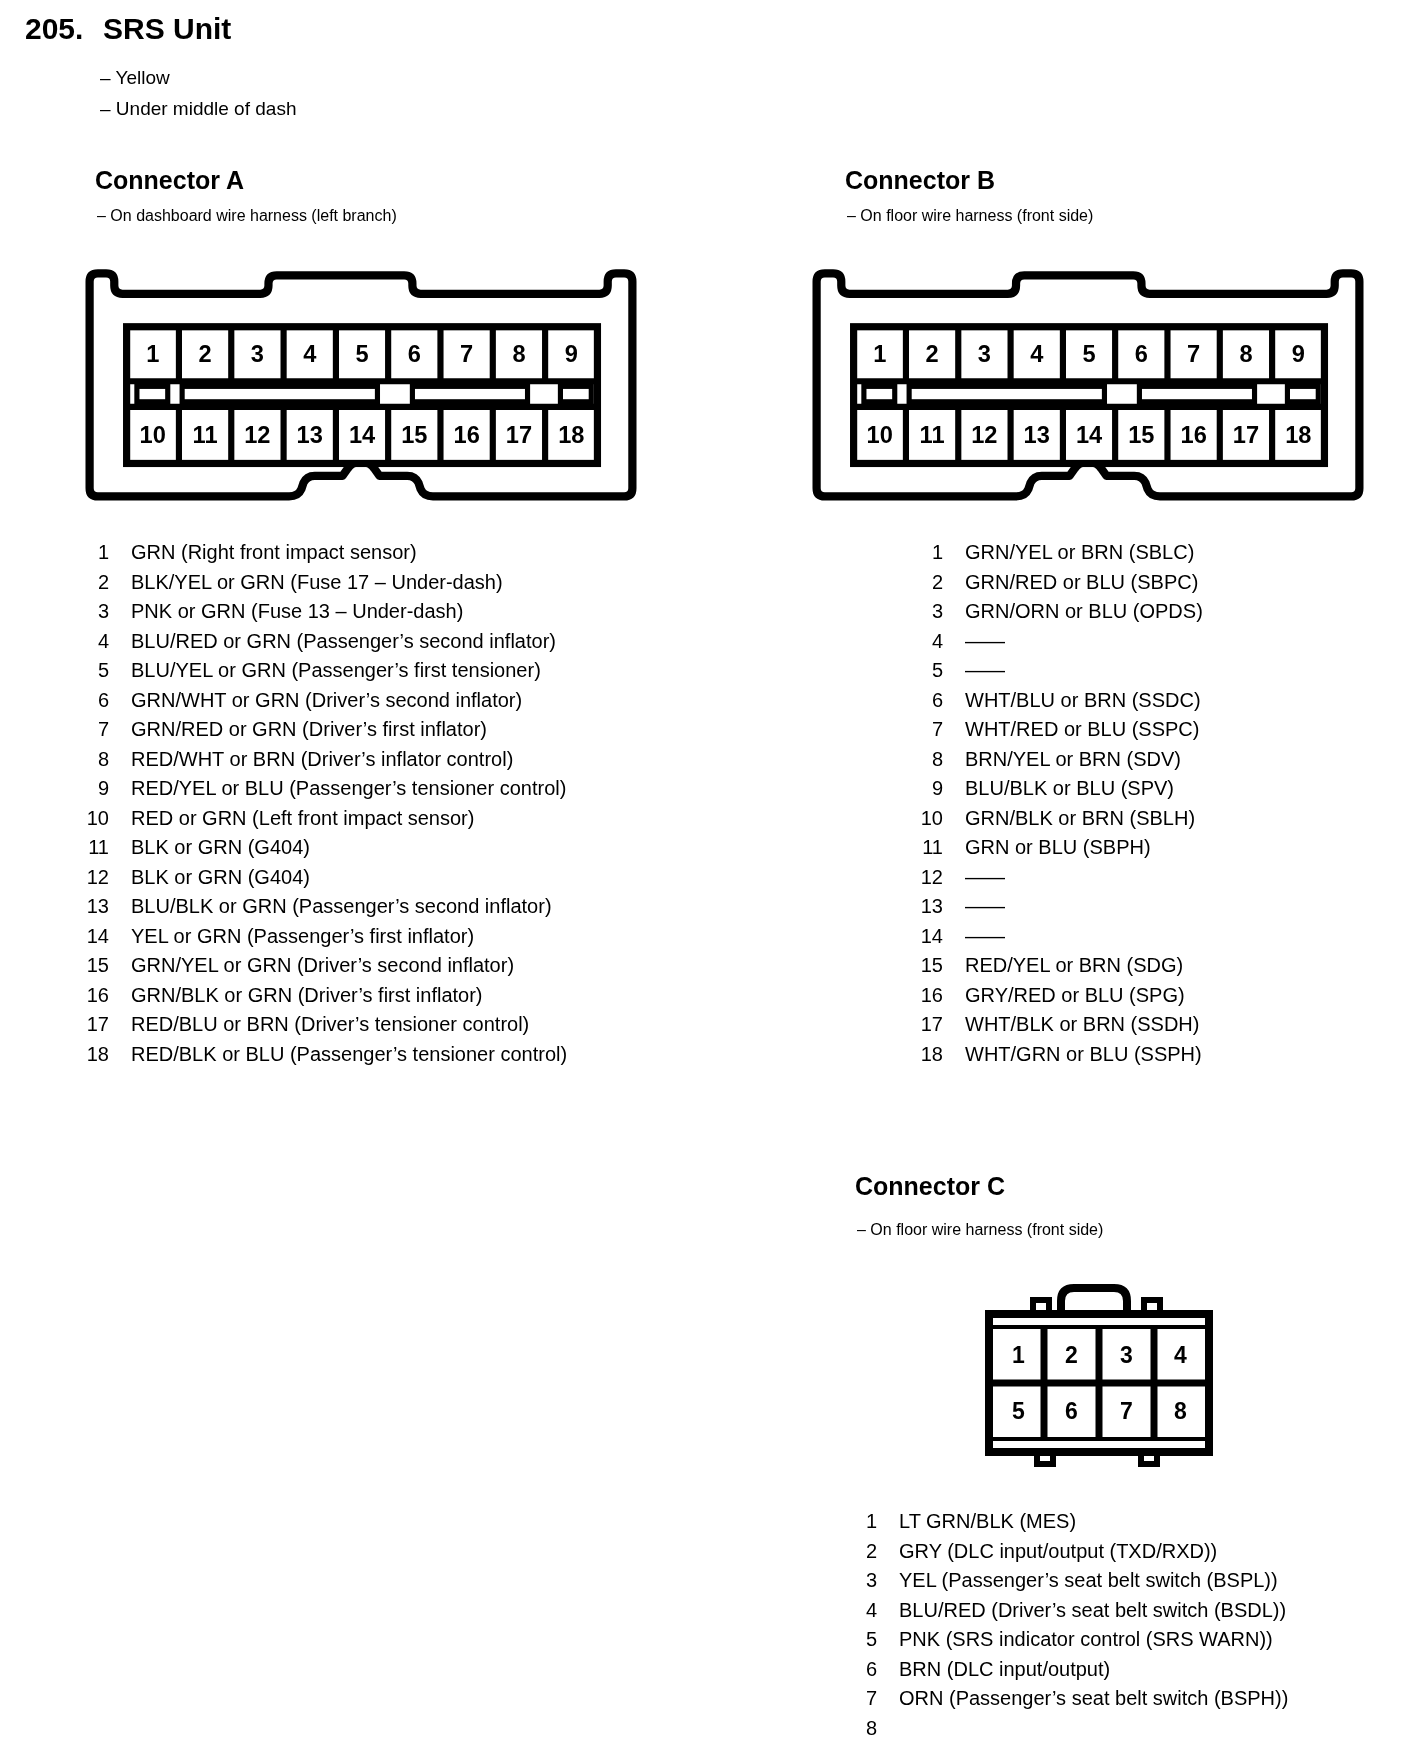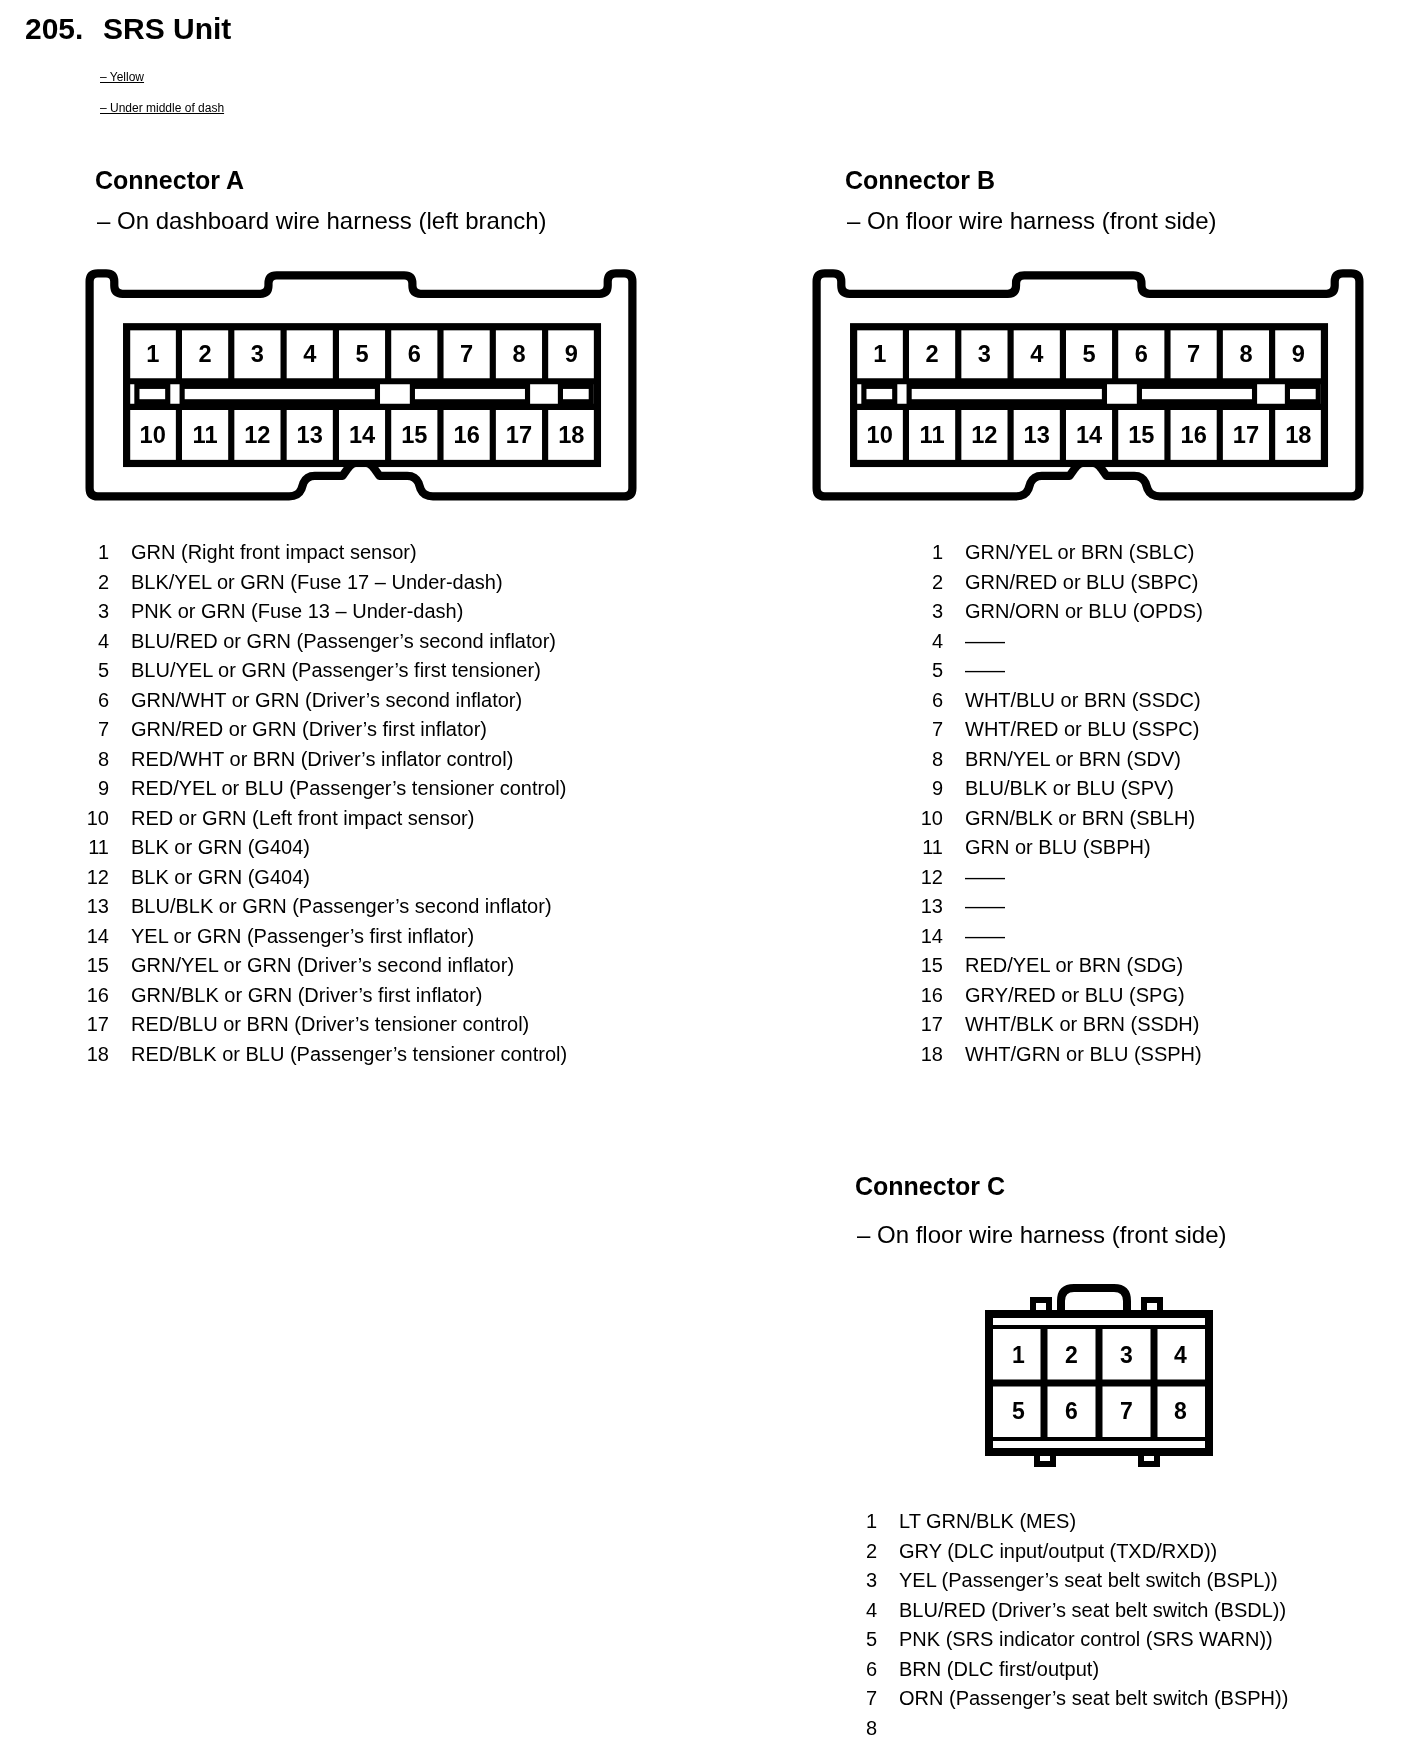--- a/index.html
+++ b/index.html
@@ -2,23 +2,23 @@
 <html><head>
 <meta charset="utf-8">
 <style>
   html,body{margin:0;padding:0;background:#fff;}
   .page{
     position:relative;width:1400px;height:1752px;background:#fff;color:#000;
     font-family:"Liberation Sans",sans-serif;overflow:hidden;
   }
   .page-title{position:absolute;left:25px;top:12px;font-size:30px;font-weight:bold;display:flex;}
   .title-num{width:78px;flex:none;}
-  .notes{position:absolute;left:100px;top:62px;font-size:12px;line-height:31px;text-decoration:underline;}
+  .notes{position:absolute;left:100px;top:62px;font-size:19px;line-height:31px;}
   .sec-head{position:absolute;font-size:25px;font-weight:bold;white-space:nowrap;}
-  .sec-sub{position:absolute;font-size:24px;white-space:nowrap;}
+  .sec-sub{position:absolute;font-size:16px;white-space:nowrap;}
   .drawing{position:absolute;}
   .pin-list{position:absolute;font-size:20px;line-height:29.5px;}
   .pin-item{display:flex;}
   .pin-num{width:30px;text-align:right;flex:none;}
   .pin-desc{margin-left:22px;white-space:nowrap;}
 </style>
 </head>
 <body>
 
 <div class="page">
@@ -335,21 +335,21 @@
       <div class="pin-item">
         <span class="pin-num">4</span>
         <span class="pin-desc">BLU/RED (Driver’s seat belt switch (BSDL))</span>
       </div>
       <div class="pin-item">
         <span class="pin-num">5</span>
         <span class="pin-desc">PNK (SRS indicator control (SRS WARN))</span>
       </div>
       <div class="pin-item">
         <span class="pin-num">6</span>
-        <span class="pin-desc">BRN (DLC first/output)</span>
+        <span class="pin-desc">BRN (DLC input/output)</span>
       </div>
       <div class="pin-item">
         <span class="pin-num">7</span>
         <span class="pin-desc">ORN (Passenger’s seat belt switch (BSPH))</span>
       </div>
       <div class="pin-item">
         <span class="pin-num">8</span>
       </div>
     </div>
 

